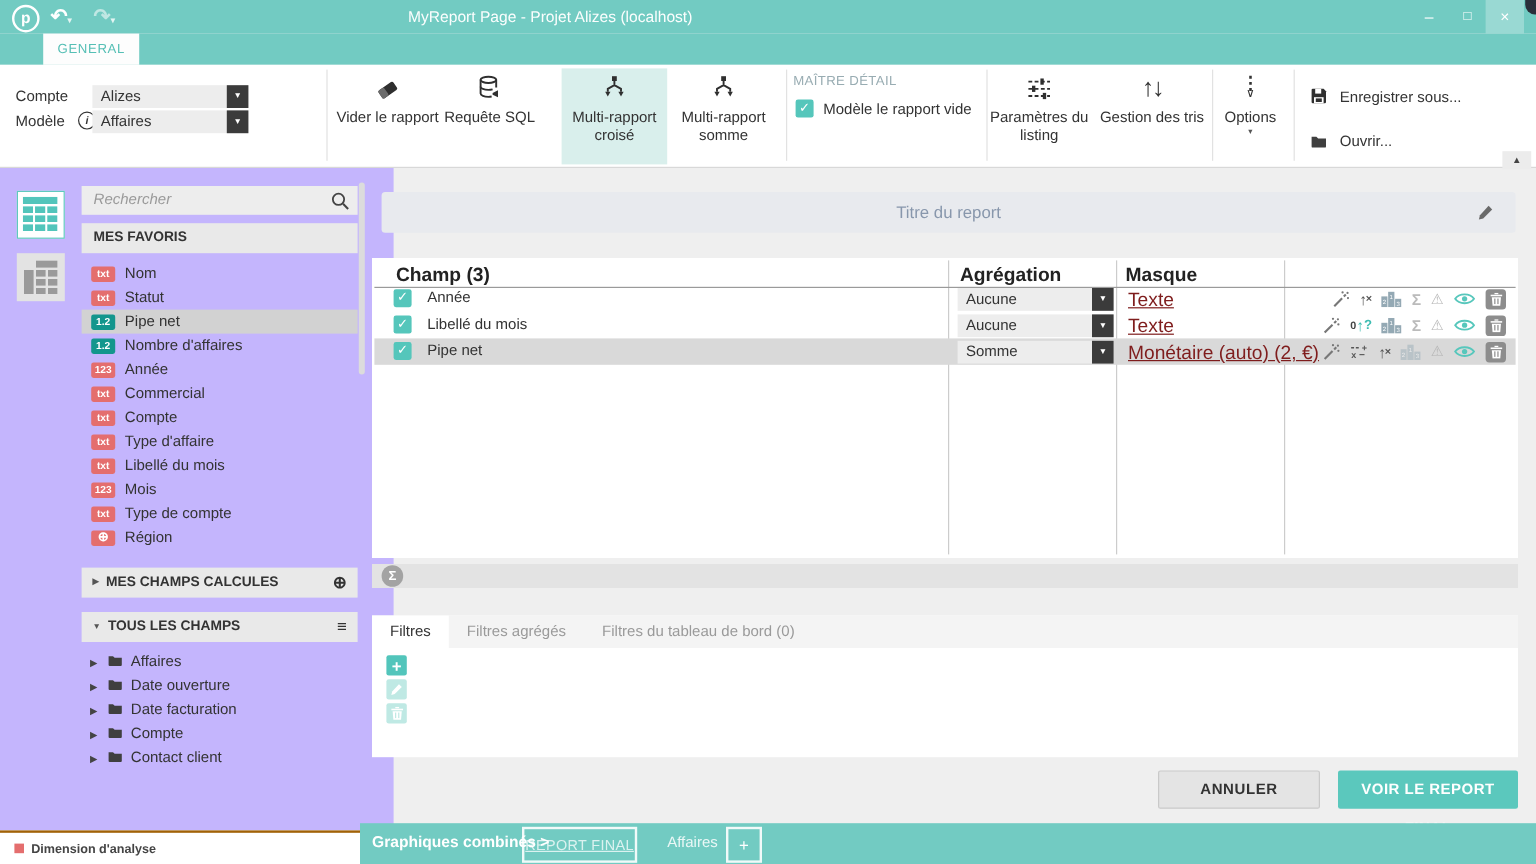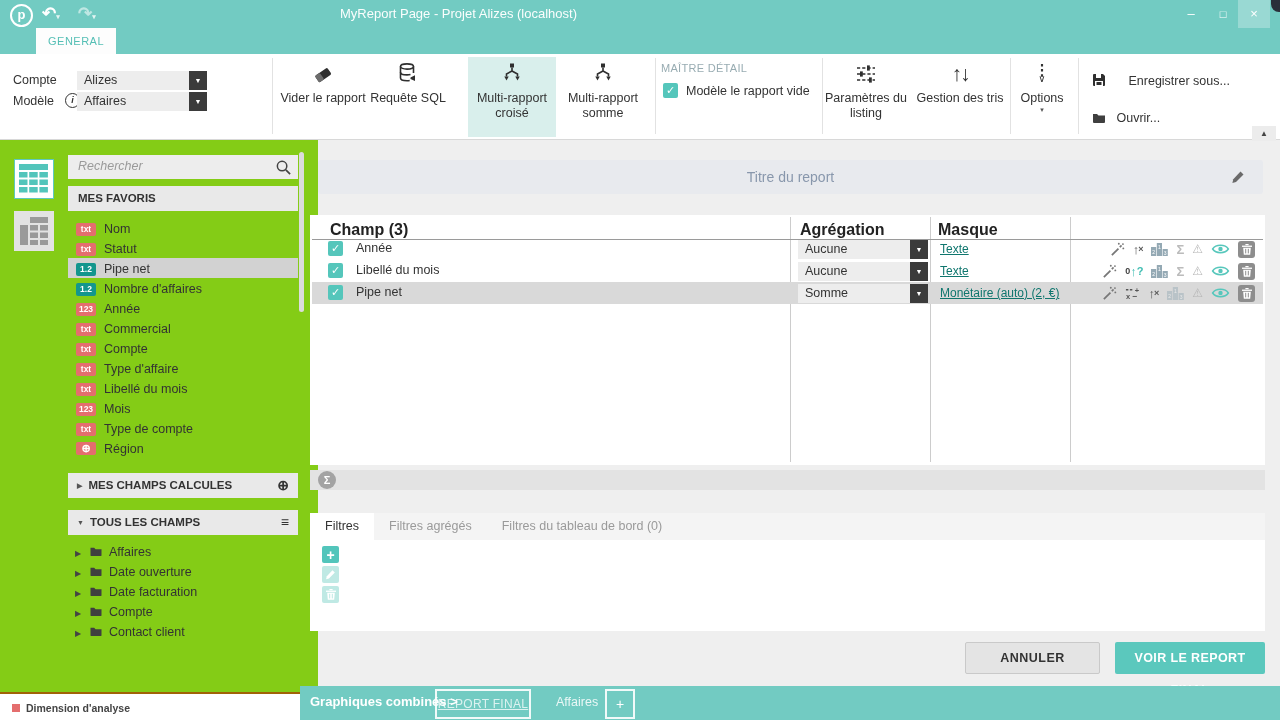--- a/index.html
+++ b/index.html
@@ -40,21 +40,21 @@
   .md-title{font-size:11px;color:#98acb2;letter-spacing:.3px;}
   .checkbox{width:15px;height:15px;background:#55c6bb;border-radius:2px;color:#fff;
             font-size:11px;text-align:center;line-height:15px;}
   .qa-row{font-size:12.5px;color:#333;}
   .updown{font-size:21px;color:#333;letter-spacing:-2px;}
   .optdots{font-size:15px;font-weight:bold;color:#333;line-height:10px;}
   .optchev{font-size:10px;color:#333;line-height:8px;}
   .collapse-btn{left:1252px;top:126px;width:24px;height:15px;background:#ececec;color:#444;
                 font-size:8px;text-align:center;line-height:15px;}
   
-  .sidebar{left:0;top:140px;width:318px;height:552px;background:#84cc16;}
+  .sidebar{left:0;top:140px;width:318px;height:552px;background:#c4b5fd;padding-left:10px;}
   .bigicon{left:14px;width:40px;height:40px;box-sizing:border-box;}
   .bigicon.active{top:19px;border:1.5px solid #5fc9be;background:#fff;padding:4px;}
   .bigicon.inactive{top:71px;background:#e3e3e3;padding:6px;}
   .search{left:68px;top:15px;width:230px;height:24px;background:#ededed;box-sizing:border-box;}
   .search input{position:absolute;left:8px;top:3px;width:190px;border:none;background:transparent;outline:none;
                 font-family:"Liberation Sans",sans-serif;font-size:12.5px;font-style:italic;color:#555;}
   .search input::placeholder{color:#9a9a9a;font-style:italic;}
   .search .mag{position:absolute;right:6px;top:4px;}
   .sb-header{left:68px;width:230px;height:25px;background:#e9e9e9;box-sizing:border-box;
              font-size:11.5px;font-weight:bold;color:#333;line-height:25px;}
@@ -85,21 +85,21 @@
   .titre-pencil{position:absolute;right:18px;top:10px;}
   .tablecard{left:310px;top:215px;width:955px;height:250px;background:#fff;}
   .th{font-size:16px;font-weight:bold;color:#222;top:6px;}
   .col-line{top:2px;width:1px;height:245px;background:#ccc;}
   .hdr-rule{left:2px;top:24px;width:951px;height:1px;background:#9a9a9a;}
   .trow{left:2px;width:951px;height:22px;}
   .trow.selected{background:#d9d9d9;}
   .trow .checkbox{position:absolute;left:16px;top:3px;}
   .trow .champ{position:absolute;left:44px;top:3px;font-size:12.5px;}
   .trow .dd{position:absolute;left:486px;top:2px;width:130px;}
-  .trow .masque{position:absolute;left:628px;top:4px;font-size:12px;color:#0f766e;text-decoration:underline;}
+  .trow .masque{position:absolute;left:628px;top:4px;font-size:16px;color:#7f1d1d;text-decoration:underline;}
   .rowicons{position:absolute;right:8px;top:0;height:22px;display:flex;align-items:center;gap:8px;}
   .ric{display:inline-flex;align-items:center;justify-content:center;}
   .ic-sortx{font-size:13px;font-weight:bold;color:#555;}
   .ic-sortx .x{font-size:9px;vertical-align:-1px;margin-left:-1px;}
   .ic-zero{font-size:9px;font-weight:bold;color:#444;}
   .ic-up-teal{font-size:13px;font-weight:bold;color:#3fbdb2;}
   .ic-q{font-size:11px;font-weight:bold;color:#3fbdb2;}
   .ic-sigma{font-size:13px;color:#bbb;font-weight:bold;}
   .ic-warn{font-size:12px;color:#b5b5b5;}
   .trashbtn{width:17px;height:17px;background:#8d8d8d;border-radius:3px;display:inline-flex;
@@ -253,21 +253,21 @@
 
   <div class="abs qa-row" style="left:1092px;top:19px;">
     <span style="vertical-align:-2px;">
       <svg width="14" height="14" viewBox="0 0 14 14">
           <path d="M1 2 a1 1 0 0 1 1-1 h9 l2 2 v9 a1 1 0 0 1-1 1 h-10 a1 1 0 0 1-1-1 z" fill="#2f2f2f"></path>
           <rect x="4" y="1" width="5" height="4" fill="#fff"></rect>
           <rect x="3" y="8" width="8" height="5" fill="#fff"></rect>
           <rect x="4.5" y="9" width="5" height="3" fill="#2f2f2f"></rect>
         </svg>
     </span>
-    <span style="margin-left:19px;">Enregistrer sous...</span>
+    <span style="margin-left:7px;">Enregistrer sous...</span>
   </div>
   <div class="abs qa-row" style="left:1092px;top:57px;">
     <span style="vertical-align:-2px;">
       <svg width="14" height="12" viewBox="0 0 14 12">
           <path d="M1 2 h4 l1.5 1.5 H13 V10 a1 1 0 0 1-1 1 H2 a1 1 0 0 1-1-1 z" fill="#3f3f3f"></path>
         </svg>
     </span>
     <span style="margin-left:7px;">Ouvrir...</span>
   </div>
 </div>

